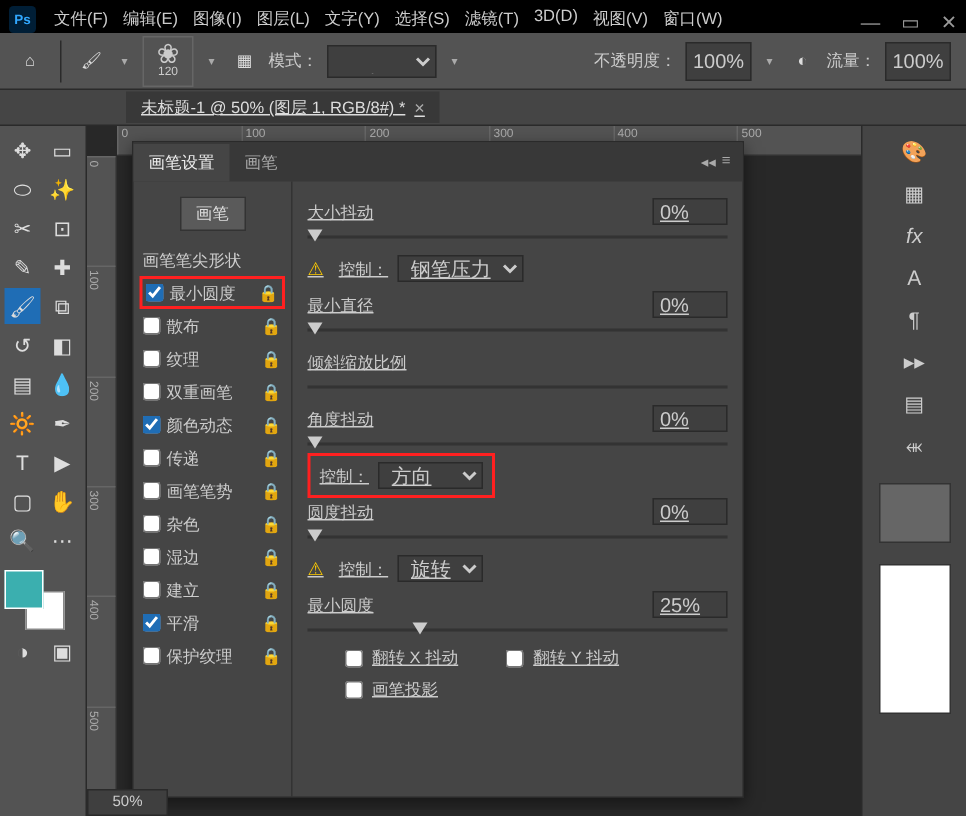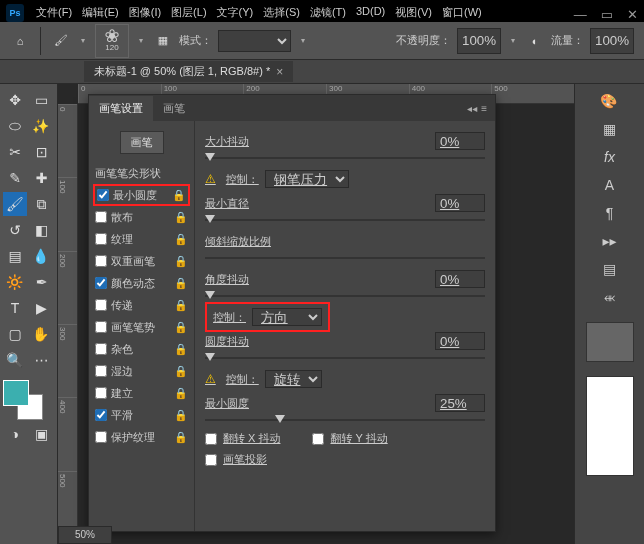--- a/index.html
+++ b/index.html
@@ -12,21 +12,21 @@
 .toolbar { height: 38px; background: #535353; border-bottom: 1px solid #2a2a2a; display: flex; align-items: center; padding: 0 10px; gap: 6px; }
 .tb-icon { width: 20px; height: 20px; display: flex; align-items: center; justify-content: center; color: #ddd; }
 .brush-preview { width: 34px; height: 34px; border: 1px solid #666; display: flex; flex-direction: column; align-items: center; justify-content: center; font-size: 8px; }
 .leaf { font-size: 18px; line-height: 14px; }
 .tb-label { color: #ccc; }
 .tb-select { background: #3f3f3f; border: 1px solid #2a2a2a; color: #ccc; padding: 16px 18px 2px 6px; height: 22px; }
 .tb-input { background: #3f3f3f; border: 1px solid #2a2a2a; color: #ccc; width: 44px; height: 18px; padding: 12px 4px; text-align: left; }
 .divider { width: 1px; height: 28px; background: #2a2a2a; margin: 0 4px; }
 .chev { font-size: 8px; color: #aaa; padding: 0 4px; }
 .tab-row { height: 24px; background: #454545; display: flex; align-items: center; padding-left: 84px; border-bottom: 1px solid #2a2a2a; }
-.doc-tab { padding: 3px 10px; background: #383838; color: #ddd; font-size: 11px; display: flex; align-items: center; gap: 6px; }
+.doc-tab { padding: 3px 10px; background: #383838; color: #ddd; font-size: 11px; display: flex; align-items: center; gap: 6px; text-decoration: underline; }
 .close-x { color: #aaa; font-size: 12px; }
 .main { display: flex; height: calc(544px - 22px - 38px - 24px); }
 .tools-left { width: 58px; background: #535353; display: grid; grid-template-columns: 1fr 1fr; gap: 2px; padding: 4px 3px; align-content: start; border-right: 1px solid #2a2a2a; }
 .tool { width: 24px; height: 24px; display: flex; align-items: center; justify-content: center; color: #ddd; font-size: 14px; }
 .tool.active { background: #1f6db5; }
 .swatches { grid-column: 1 / 3; margin-top: 6px; position: relative; width: 40px; height: 40px; }
 .swatch-fg { position: absolute; width: 26px; height: 26px; background: #3bafaf; border: 1px solid #fff; top: 0; left: 0; }
 .swatch-bg { position: absolute; width: 26px; height: 26px; background: #fff; border: 1px solid #888; bottom: 0; right: 0; }
 .canvas-area { flex: 1; position: relative; background: #282828; }
 .ruler-h { position: absolute; top: 0; left: 20px; right: 0; height: 20px; background: #535353; color: #aaa; font-size: 8px; display: flex; border-bottom: 1px solid #333; }
@@ -54,21 +54,21 @@
 .slider::before { content: ""; position: absolute; top: 4px; left: 0; right: 0; height: 2px; background: #333; }
 .slider-thumb { position: absolute; top: 0; width: 0; height: 0; border-left: 5px solid transparent; border-right: 5px solid transparent; border-top: 8px solid #ccc; }
 .disabled { color: #777; }
 .warn { color: #ffcc00; font-size: 12px; margin-right: 4px; }
 .hl-red2 { border: 2px solid #ff2020; padding: 4px 6px; display: inline-flex; align-items: center; gap: 6px; }
 .zoom-status { position: absolute; bottom: 0; left: 0; width: 54px; height: 18px; background: #3f3f3f; border: 1px solid #2a2a2a; color: #ccc; text-align: center; font-size: 10px; line-height: 16px; }
 .right-dock { width: 70px; background: #454545; border-left: 1px solid #2a2a2a; padding: 6px 4px; display: flex; flex-direction: column; gap: 6px; align-items: center; }
 .right-dock .dock-icon { width: 22px; height: 22px; display: flex; align-items: center; justify-content: center; color: #ccc; font-size: 14px; }
 .dock-thumb { width: 48px; height: 40px; background: #666; border: 1px solid #333; margin-top: 8px; }
 .dock-white { width: 48px; height: 100px; background: #fff; border: 1px solid #333; margin-top: 8px; }
-.flip-row { display: flex; align-items: center; gap: 6px; margin-top: 6px; }
+.flip-row { display: flex; align-items: center; gap: 6px; margin-top: 6px; margin-left: 25px; }
 .flip-row input[type=checkbox] { width: 12px; height: 12px; accent-color: #1f6db5; }
 </style>
 </head>
 <body>
 
 <div class="titlebar">
   <div class="ps-logo">Ps</div>
   <div class="menubar">
     <span class="menu-item">文件(F)</span>
     <span class="menu-item">编辑(E)</span>

